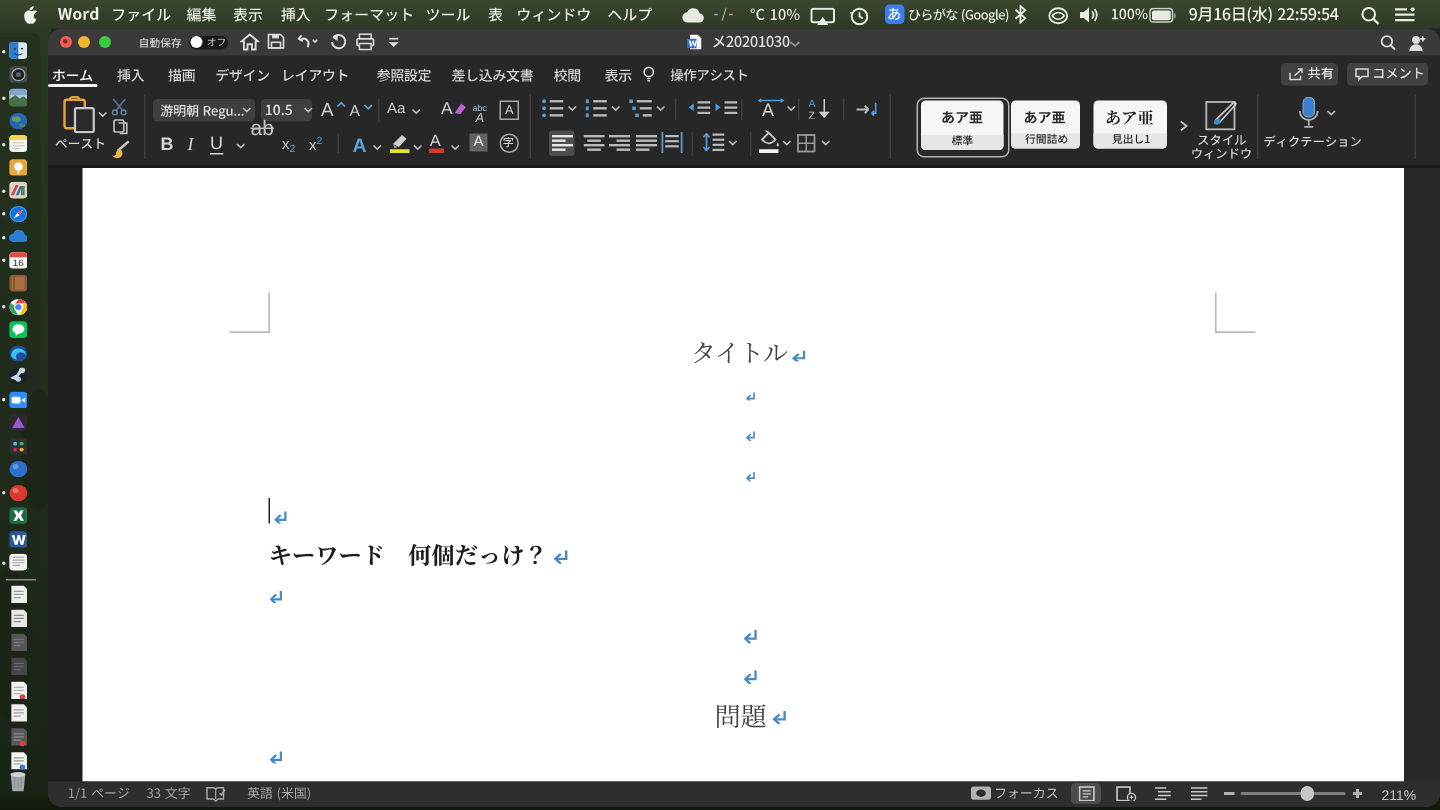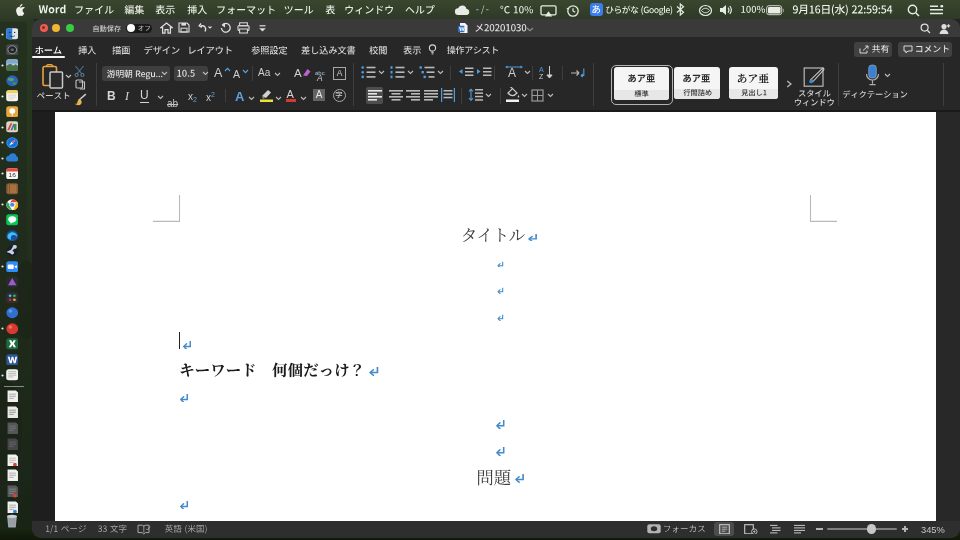--- a/index.html
+++ b/index.html
@@ -278,21 +278,21 @@
   </svg>
 <div class="abs" style="left:315px;top:70px;font-size:6px;color:#9fc3e0">abc</div>
 <div class="abs" style="left:317px;top:72.5px;font-size:8.5px;color:#cfcfcf;font-style:italic">A</div>
 <div class="abs" style="left:333px;top:67px;width:11px;height:11px;border:1px solid #a8a8a8;font-size:8.5px;color:#cfcfcf;text-align:center;line-height:11px">A</div>
 <div class="abs" style="left:107px;top:89px;font-size:12px;font-weight:bold;color:#d5d5d5">B</div>
 <div class="abs" style="left:125px;top:89px;font-size:12px;font-style:italic;font-family:'Liberation Serif',serif;color:#d5d5d5">I</div>
 <div class="abs" style="left:140px;top:89px;font-size:12px;color:#d5d5d5;border-bottom:1px solid #d5d5d5;line-height:13px">U</div>
 <svg class="abs" style="left:156.5px;top:95px" width="7" height="5" viewBox="0 0 7 5">
     <path d="M1 1l2.5 2.4L6 1" fill="none" stroke="#bbb" stroke-width="1.1"></path>
   </svg>
-<div class="abs" style="left:167px;top:98px;font-size:10px;color:#c4c4c4;text-decoration:line-through">ab</div>
+<div class="abs" style="left:167px;top:77px;font-size:14px;color:#c4c4c4;text-decoration:line-through">ab</div>
 <div class="abs" style="left:188px;top:91px;font-size:10px;color:#cfcfcf">x<span style="font-size:7px;color:#5aa3e0;vertical-align:-2px">2</span></div>
 <div class="abs" style="left:206px;top:91px;font-size:10px;color:#cfcfcf">x<span style="font-size:7px;vertical-align:4px;color:#5aa3e0">2</span></div>
 <div class="abs" style="left:224.5px;top:89px;width:1px;height:13px;background:#3e3e3e"></div>
 <div class="abs" style="left:235px;top:88.5px;font-size:13px;font-weight:bold;color:#5aa3e0">A</div>
 <svg class="abs" style="left:248px;top:96px" width="7" height="5" viewBox="0 0 7 5">
     <path d="M1 1l2.5 2.4L6 1" fill="none" stroke="#bbb" stroke-width="1.1"></path>
   </svg>
 <svg class="abs" style="left:259px;top:88px" width="16" height="14" viewBox="0 0 16 14">
     <path d="M3 8 9 2l3 2.5L7 10z" fill="#cfcfcf"></path>
     <path d="M3 8 6 10 4 11z" fill="#8f8f8f"></path>
@@ -591,21 +591,21 @@
     <path d="M1 1.4h7.5M3 3.9h8.5M3 6.4h8.5M1 8.9h7.5" stroke="#c9c9c9" stroke-width="1"></path>
   </svg>
 <svg class="abs" style="left:793px;top:523.5px" width="13" height="10.5" viewBox="0 0 13 10.5">
     <path d="M1 1.4h11M1 3.9h11M1 6.4h11M1 8.9h7" stroke="#c9c9c9" stroke-width="1"></path>
   </svg>
 <div class="abs" style="left:816px;top:528px;width:6.5px;height:1.6px;background:#b3b3b3"></div>
 <div class="abs" style="left:827px;top:528.2px;width:70px;height:1.5px;background:#7e7e7e;border-radius:1px"></div>
 <div class="abs" style="left:866.5px;top:524.2px;width:9.5px;height:9.5px;border-radius:50%;background:#c6c6c6"></div>
 <div class="abs" style="left:901.7px;top:528px;width:6.5px;height:1.6px;background:#b3b3b3"></div>
 <div class="abs" style="left:904.2px;top:525.6px;width:1.6px;height:6.5px;background:#b3b3b3"></div>
-<div class="abs" style="left:921px;top:524.5px;font-size:9.3px;color:#c6c6c6">345%</div>
+<div class="abs" style="left:921px;top:524.5px;font-size:9.3px;color:#c6c6c6">211%</div>
 <div class="abs" style="left:0px;top:22px;width:27px;height:473px;background:rgba(30,40,26,0.45);border-radius:0 5px 5px 0"></div>
 <svg class="abs" style="left:5.6px;top:28.2px" width="12.5" height="11.5" viewBox="0 0 11 11" preserveAspectRatio="none">
     <rect x="0.2" y="0.2" width="10.6" height="10.6" rx="2.4" fill="#dfe6ec"></rect>
     <path d="M0.2 0.2 H5.5 V10.8 H2.6 a2.4 2.4 0 0 1-2.4-2.4z" fill="#2e7cd6"></path>
     <circle cx="3.4" cy="4.2" r="0.6" fill="#123"></circle>
     <circle cx="7.6" cy="4.2" r="0.6" fill="#123"></circle>
     <path d="M3.2 7.4c1.5 1.1 3.1 1.1 4.6 0" stroke="#123" stroke-width="0.6" fill="none"></path>
   </svg>
 <svg class="abs" style="left:1.4px;top:32.8px" width="3" height="3" viewBox="0 0 3 3">
     <circle cx="1.5" cy="1.5" r="1.1" fill="#e4ebe2"></circle>

